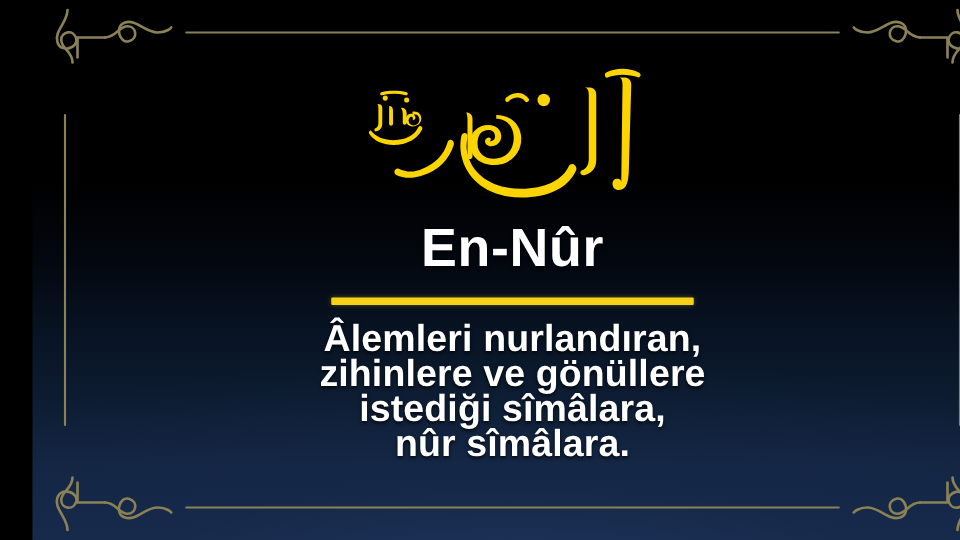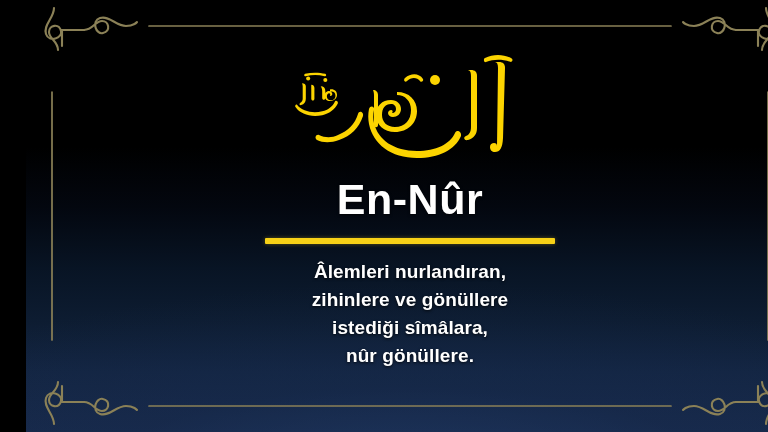--- a/index.html
+++ b/index.html
@@ -97,21 +97,21 @@
     height: 6px;
     background: #f7d117;
     margin-top: 17px;
     border-radius: 1px;
     box-shadow: 0 0 4px rgba(247,209,23,0.35);
   }
 
   .description {
     margin-top: 14px;
     color: #ffffff;
-    font-size: 19px;
+    font-size: 30px;
     font-weight: bold;
     line-height: 28px;
     text-align: center;
     letter-spacing: 0.1px;
     text-shadow: 0 1px 3px rgba(0,0,0,0.8);
   }
   .description .line {
     display: block;
     white-space: nowrap;
   }
@@ -208,17 +208,17 @@
     </div>
 
     <div class="title">En-Nûr</div>
 
     <div class="divider"></div>
 
     <div class="description">
       <span class="line">Âlemleri nurlandıran,</span>
       <span class="line">zihinlere ve gönüllere</span>
       <span class="line">istediği sîmâlara,</span>
-      <span class="line">nûr gönüllere.</span>
+      <span class="line">nûr sîmâlara.</span>
     </div>
 
   </div>
 </div>
 
 </body></html>

